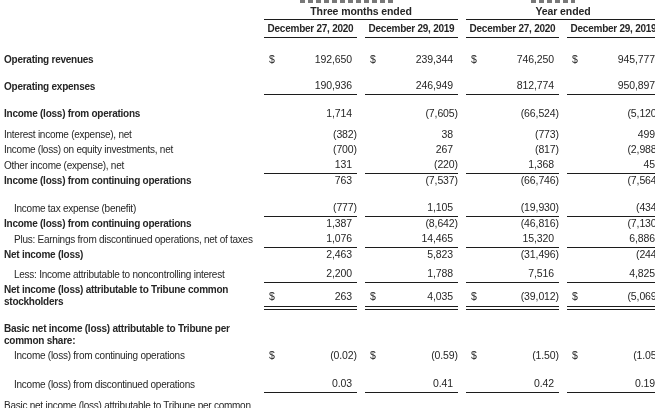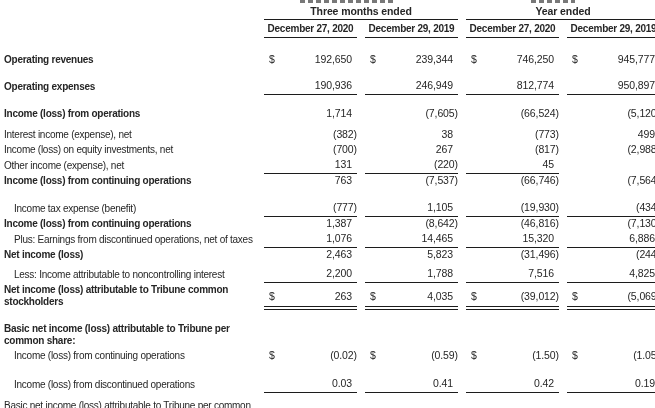--- a/index.html
+++ b/index.html
@@ -163,20 +163,23 @@
         </div>
         <div class="row u-single" style="margin-top: 0px; min-height: 15px;">
           <div class="label">Other income (expense), net</div>
           <div class="cell">
             <span class="amt">131</span>
           </div>
           <div class="cell">
             <span class="amt neg">(220)</span>
           </div>
           <div class="cell">
+            <span class="amt">1,368</span>
+          </div>
+          <div class="cell">
             <span class="amt">45</span>
           </div>
         </div>
         <div class="row" style="margin-top: 0px; min-height: 15px;">
           <div class="label bold">Income (loss) from continuing operations</div>
           <div class="cell">
             <span class="amt">763</span>
           </div>
           <div class="cell">
             <span class="amt neg">(7,537)</span>

